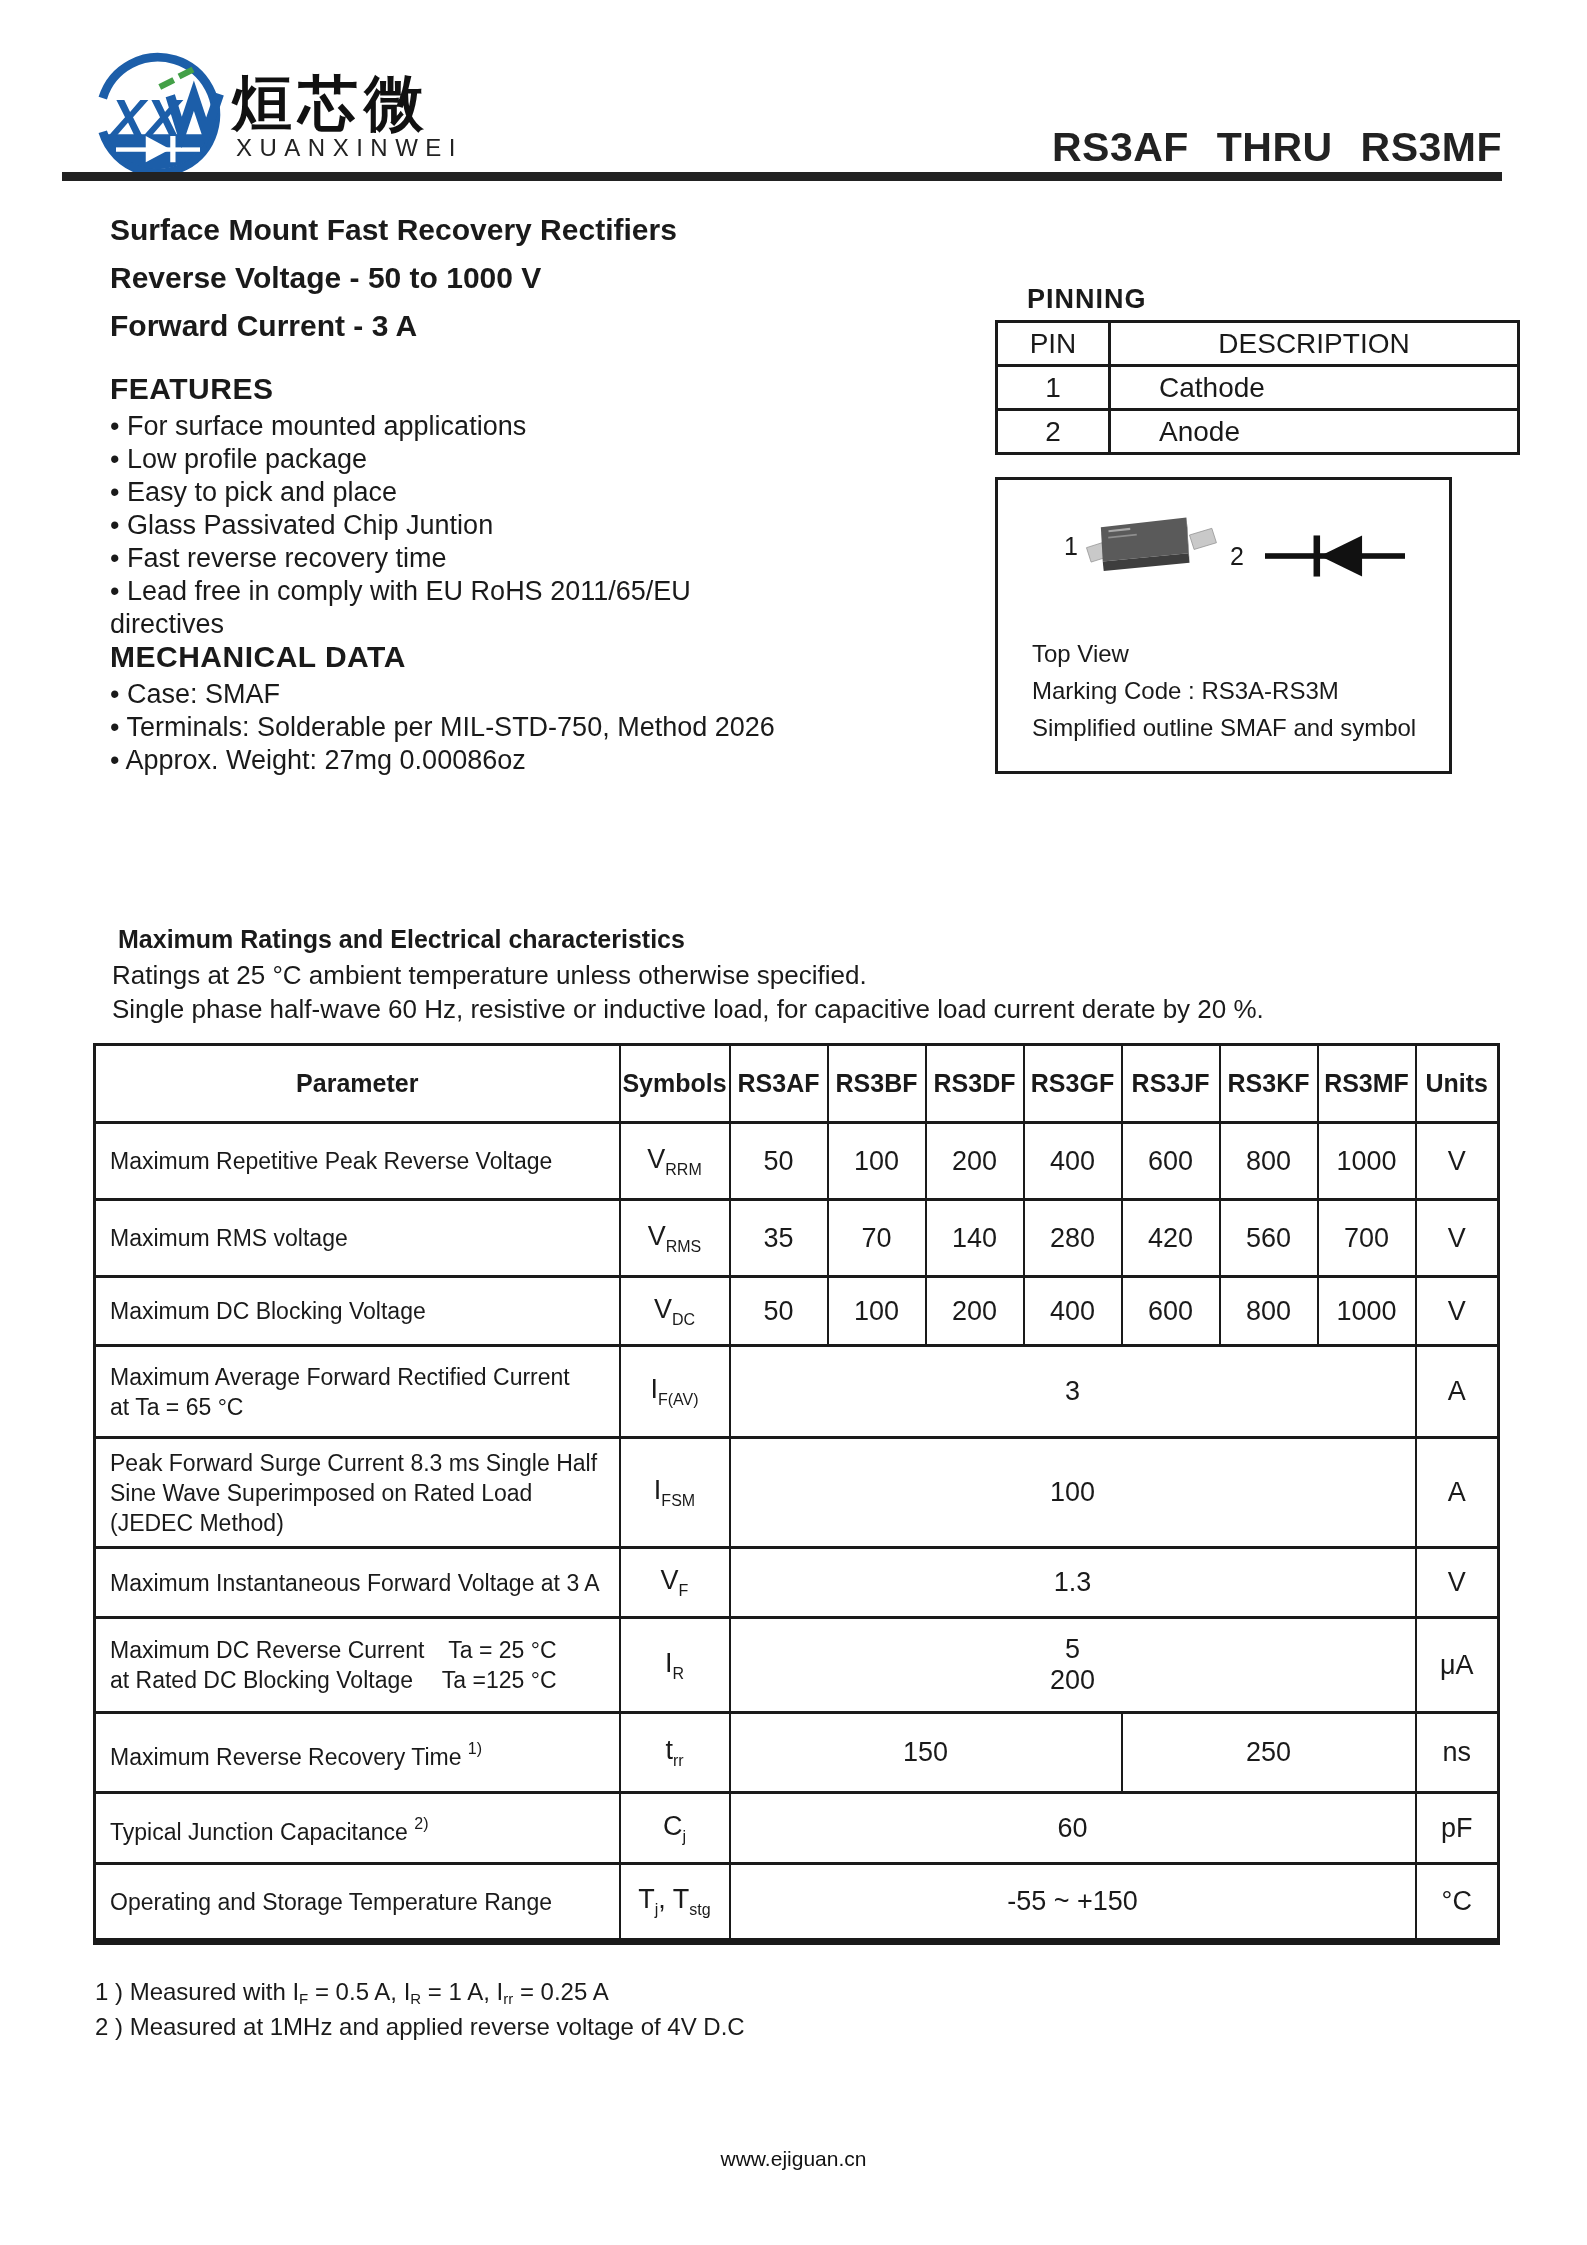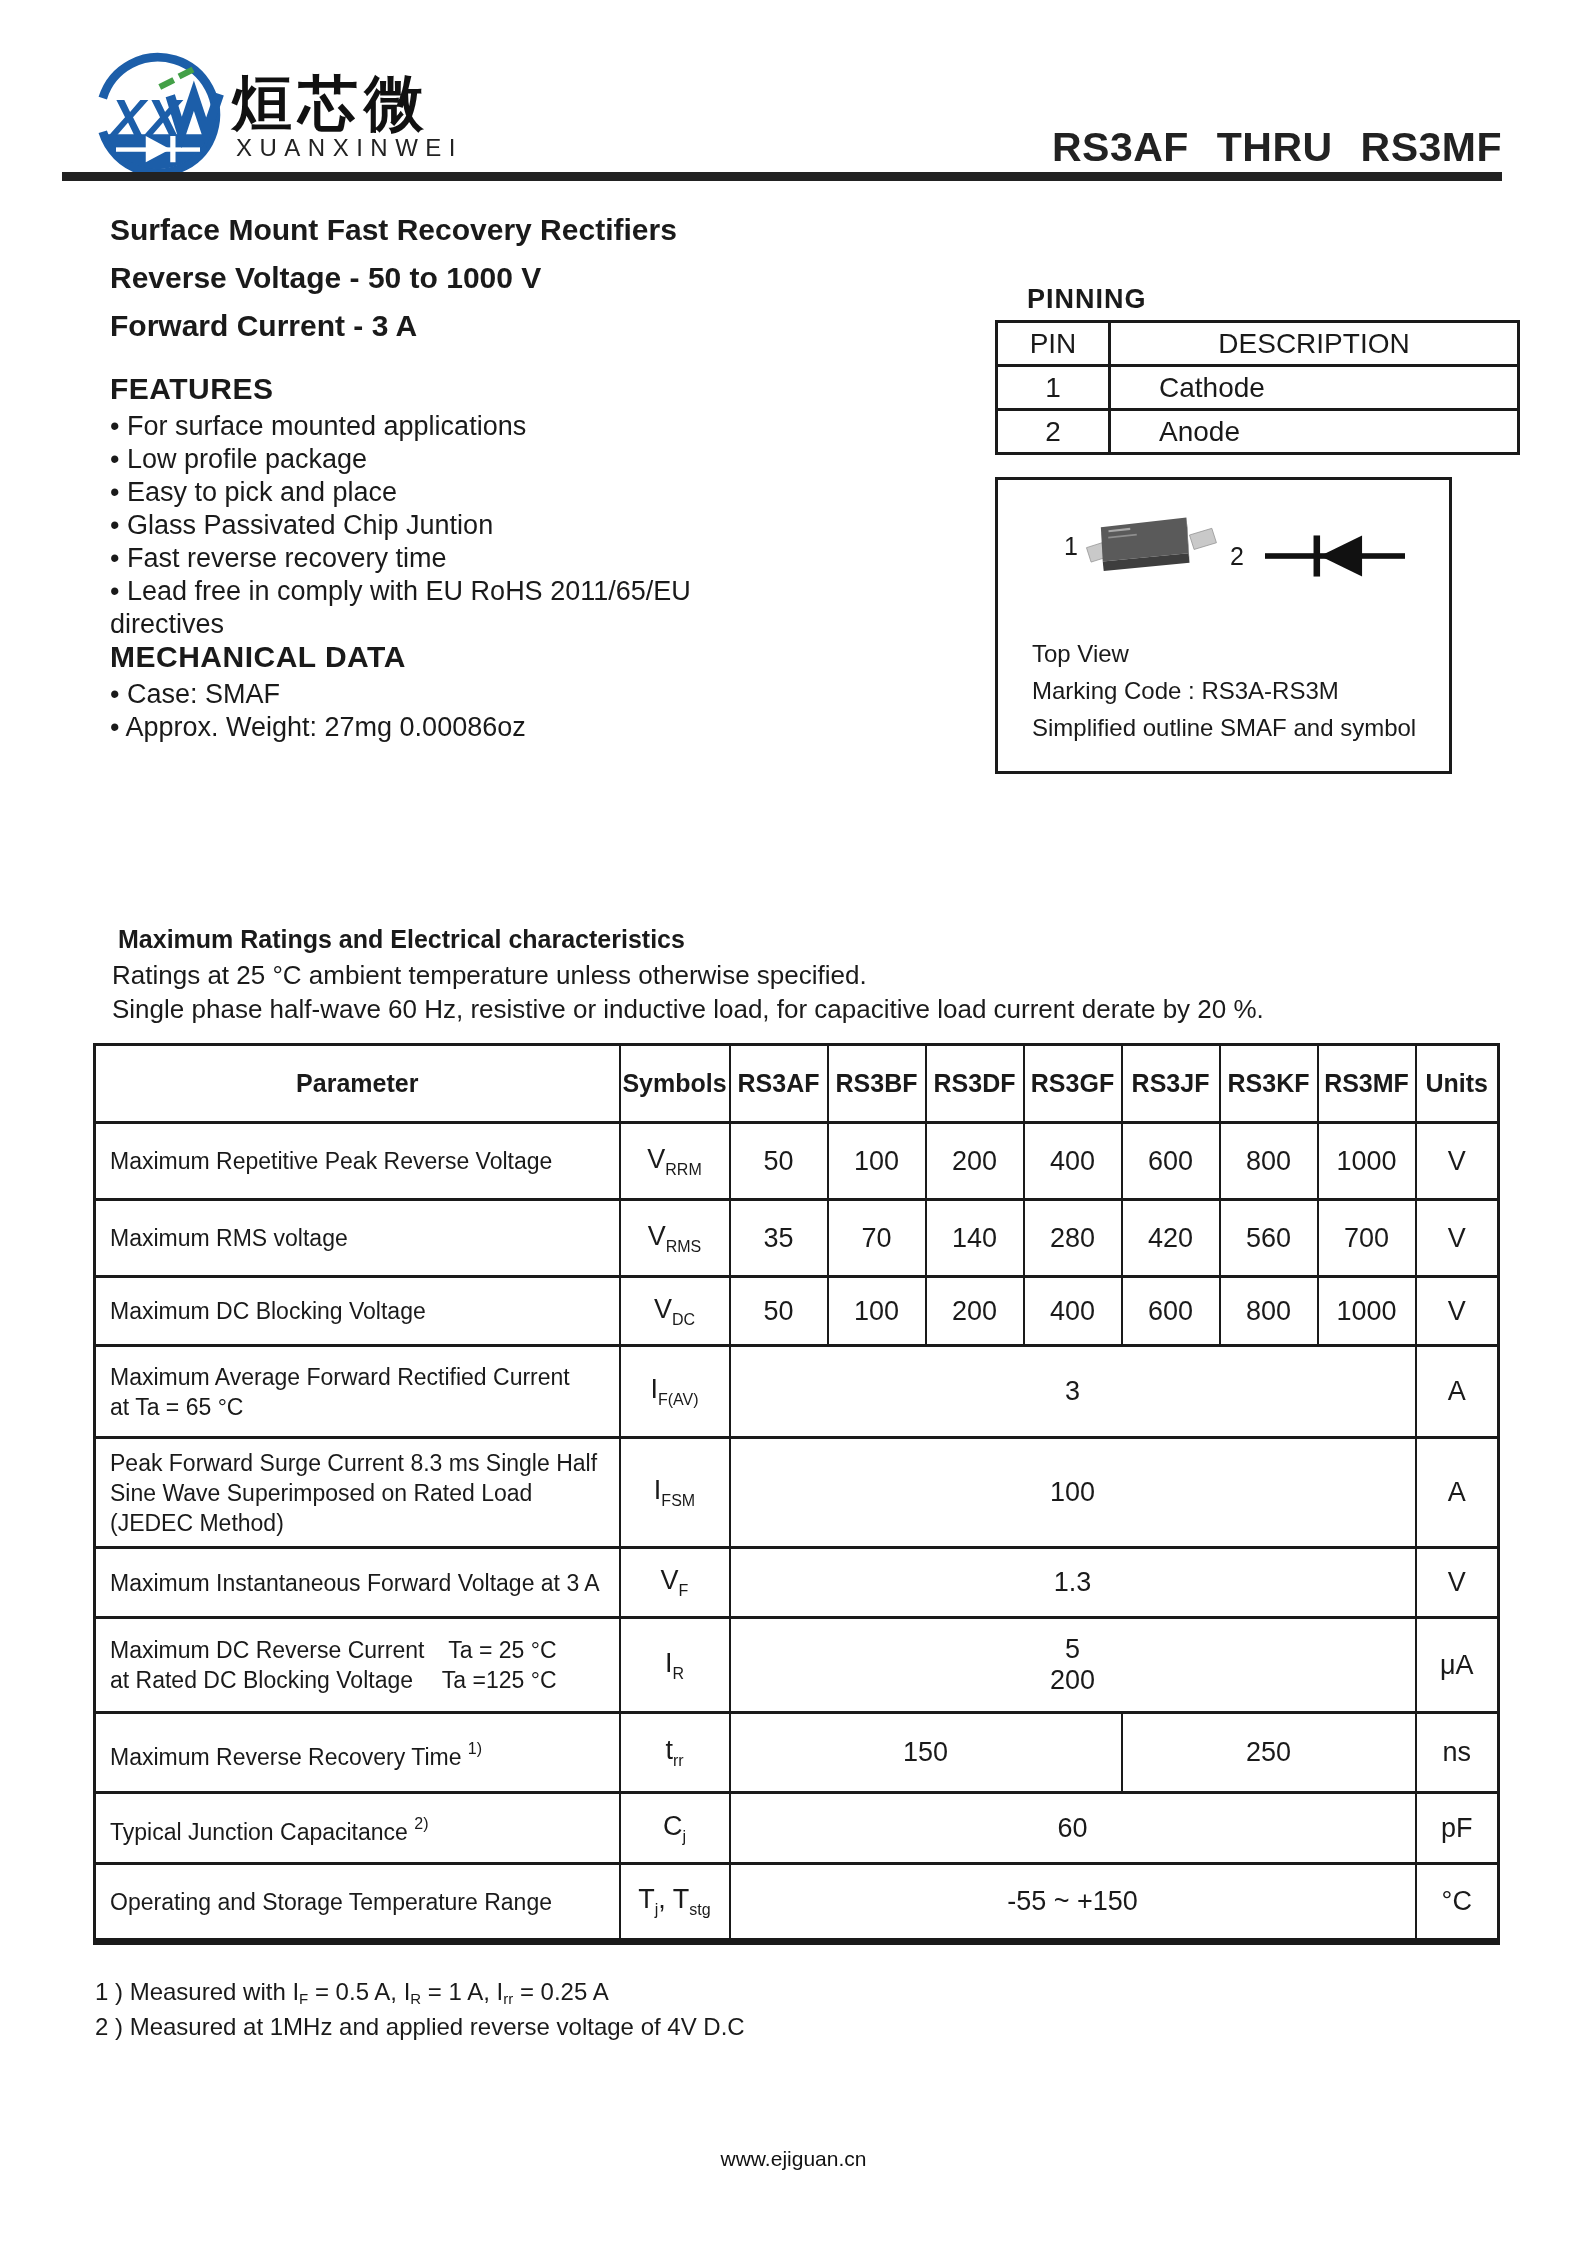--- a/index.html
+++ b/index.html
@@ -99,20 +99,21 @@
     <div class="li">• Low profile package</div>
     <div class="li">• Easy to pick and place</div>
     <div class="li">• Glass Passivated Chip Juntion</div>
     <div class="li">• Fast reverse recovery time</div>
     <div class="li">• Lead free in comply with EU RoHS 2011/65/EU directives</div>
   </div>
 
   <div class="mech">
     <div class="sec-h">MECHANICAL DATA</div>
     <div class="li">• Case: SMAF</div>
+    <div class="li">• Terminals: Solderable per MIL-STD-750, Method 2026</div>
     <div class="li">• Approx. Weight:  27mg  0.00086oz</div>
   </div>
 
   <div class="pinning-title">PINNING</div>
   <table class="pin-table">
     <tbody>
         <tr>
       <th class="c1">PIN</th>
       <th class="c2">DESCRIPTION</th>
     </tr>

